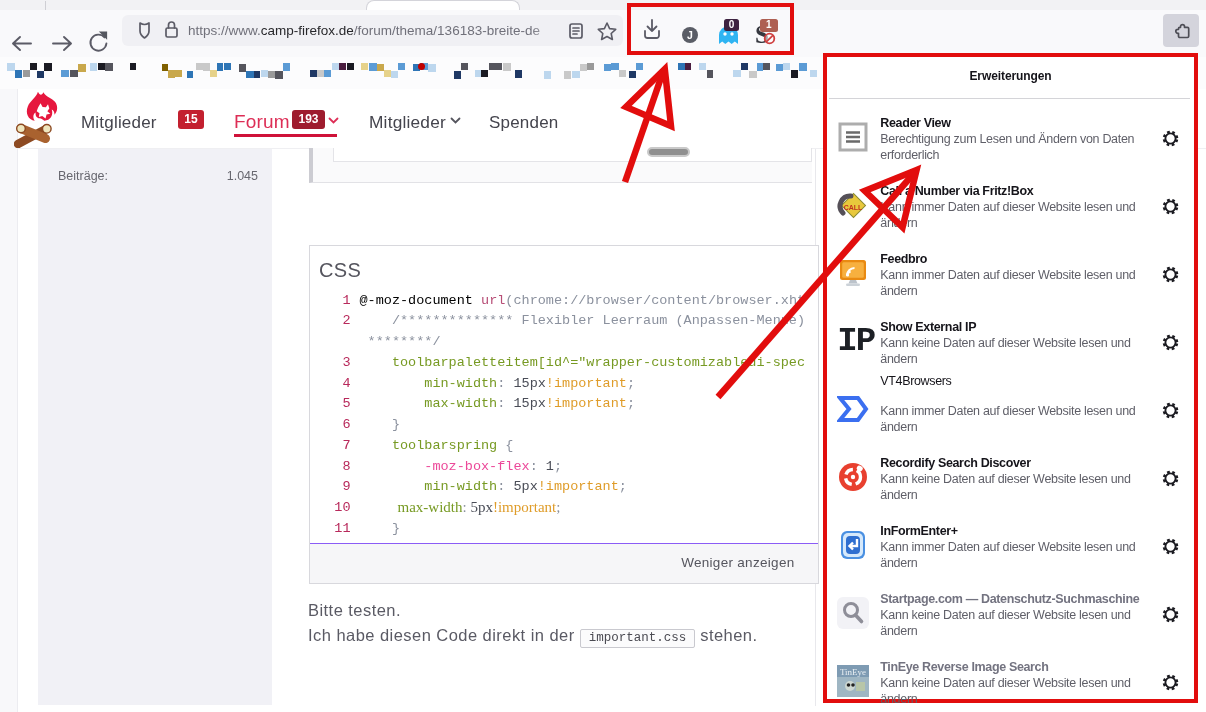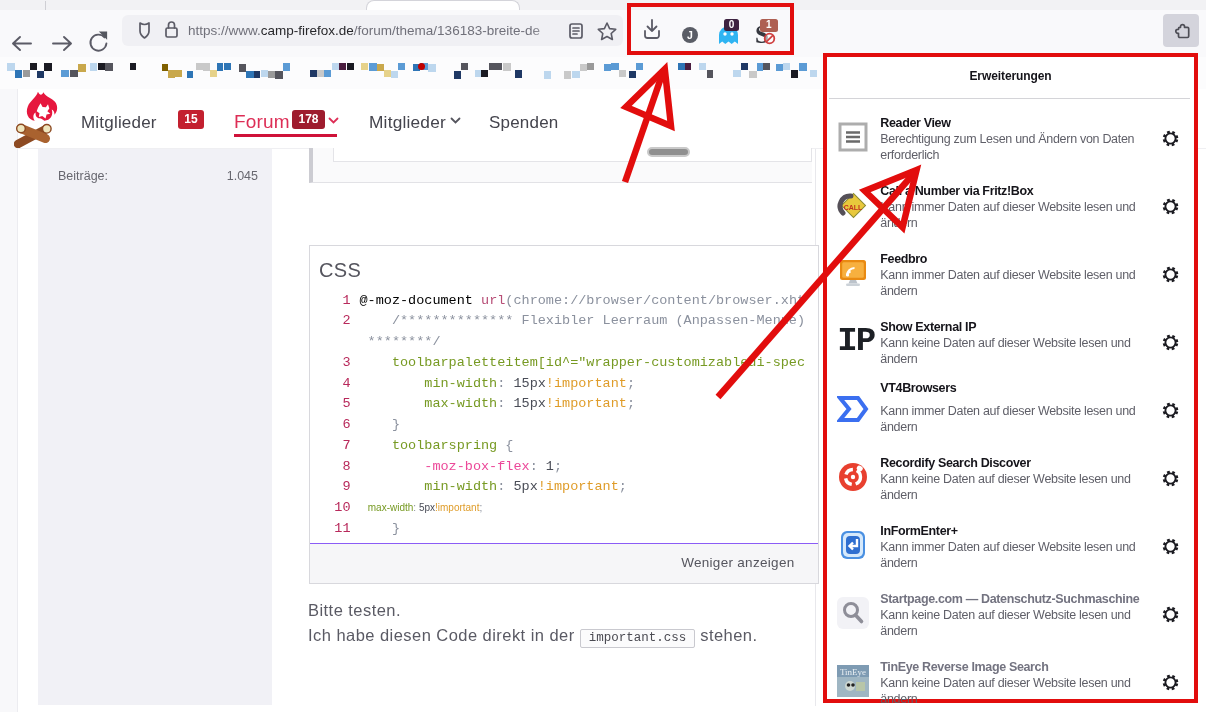--- a/index.html
+++ b/index.html
@@ -151,21 +151,21 @@
   <g stroke-linecap="round">
     <path d="M4 56 L32 41" stroke="#8d4a22" stroke-width="8.5"></path>
     <path d="M7 40.5 L31.5 50.5" stroke="#a9622f" stroke-width="9"></path>
     <circle cx="7" cy="40.5" r="4.3" fill="#efe6bd" stroke="#8d4a22" stroke-width="1.4"></circle>
     <circle cx="32.8" cy="40.8" r="4.3" fill="#efe6bd" stroke="#8d4a22" stroke-width="1.4"></circle>
   </g>
 </svg>
 <div class="abs" style="left:81px;top:112.5px;font-size:17px;color:#44444d;letter-spacing:.2px;">Mitglieder</div>
 <div class="abs" style="left:178px;top:110px;width:26px;height:19px;background:#c3202f;border-radius:3px;color:#fff;font-size:12px;font-weight:bold;text-align:center;line-height:19px;">15</div>
 <div class="abs" style="left:234px;top:110.5px;font-size:19px;color:#dd2e56;letter-spacing:.2px;">Forum</div>
-<div class="abs" style="left:292px;top:110px;width:33px;height:19px;background:#9e1c2e;border-radius:3px;color:#fff;font-size:12px;font-weight:bold;text-align:center;line-height:19px;">178</div>
+<div class="abs" style="left:292px;top:110px;width:33px;height:19px;background:#9e1c2e;border-radius:3px;color:#fff;font-size:12px;font-weight:bold;text-align:center;line-height:19px;">193</div>
 <svg class="abs" style="left:328px;top:117px;" width="11" height="8">
       <path d="M1.5 1.5 l4 4 4 -4" stroke="#dd2e56" stroke-width="1.8" fill="none" stroke-linecap="round"></path>
     </svg>
 <div class="abs" style="left:234px;top:133.5px;width:103px;height:3.5px;background:#cf1239;"></div>
 <div class="abs" style="left:369px;top:112px;font-size:17.3px;color:#44444d;letter-spacing:.2px;">Mitglieder</div>
 <svg class="abs" style="left:450px;top:117px;" width="11" height="8">
       <path d="M1.5 1.5 l4 4 4 -4" stroke="#55555e" stroke-width="1.8" fill="none" stroke-linecap="round"></path>
     </svg>
 <div class="abs" style="left:489px;top:112.5px;font-size:17px;color:#44444d;letter-spacing:.2px;">Spenden</div>
 
@@ -192,21 +192,21 @@
 <div style="position:absolute;left:50px;top:149.75px;font-family:'Liberation Mono',monospace;font-size:13.5px;line-height:17px;white-space:pre;">        <span style="color:#779a23">max-width</span><span style="color:#8b919e">:</span> <span style="color:#4a4d57">15px</span><span style="color:#df9c29">!important</span><span style="color:#8b919e">;</span></div>
 <div style="position:absolute;left:0;top:170.50px;width:41px;text-align:right;font-family:'Liberation Mono',monospace;font-size:13.5px;line-height:17px;color:#b8295b;">6</div>
 <div style="position:absolute;left:50px;top:170.50px;font-family:'Liberation Mono',monospace;font-size:13.5px;line-height:17px;white-space:pre;">    <span style="color:#8b919e">}</span></div>
 <div style="position:absolute;left:0;top:191.25px;width:41px;text-align:right;font-family:'Liberation Mono',monospace;font-size:13.5px;line-height:17px;color:#b8295b;">7</div>
 <div style="position:absolute;left:50px;top:191.25px;font-family:'Liberation Mono',monospace;font-size:13.5px;line-height:17px;white-space:pre;">    <span style="color:#779a23">toolbarspring</span> <span style="color:#8b919e">{</span></div>
 <div style="position:absolute;left:0;top:212.00px;width:41px;text-align:right;font-family:'Liberation Mono',monospace;font-size:13.5px;line-height:17px;color:#b8295b;">8</div>
 <div style="position:absolute;left:50px;top:212.00px;font-family:'Liberation Mono',monospace;font-size:13.5px;line-height:17px;white-space:pre;">        <span style="color:#ec4899">-moz-box-flex</span><span style="color:#8b919e">:</span> <span style="color:#4a4d57">1</span><span style="color:#8b919e">;</span></div>
 <div style="position:absolute;left:0;top:232.75px;width:41px;text-align:right;font-family:'Liberation Mono',monospace;font-size:13.5px;line-height:17px;color:#b8295b;">9</div>
 <div style="position:absolute;left:50px;top:232.75px;font-family:'Liberation Mono',monospace;font-size:13.5px;line-height:17px;white-space:pre;">        <span style="color:#779a23">min-width</span><span style="color:#8b919e">:</span> <span style="color:#4a4d57">5px</span><span style="color:#df9c29">!important</span><span style="color:#8b919e">;</span></div>
 <div style="position:absolute;left:0;top:253.50px;width:41px;text-align:right;font-family:'Liberation Mono',monospace;font-size:13.5px;line-height:17px;color:#b8295b;">10</div>
-<div style="position:absolute;left:36px;top:253.50px;font-family:Liberation Sans, sans-serif;font-size:10px;line-height:17px;white-space:pre;">        <span style="color:#779a23">max-width</span><span style="color:#8b919e">:</span> <span style="color:#4a4d57">5px</span><span style="color:#df9c29">!important</span><span style="color:#8b919e">;</span></div>
+<div style="position:absolute;left:58px;top:253.50px;font-family:Liberation Serif, serif;font-size:15px;line-height:17px;white-space:pre;">        <span style="color:#779a23">max-width</span><span style="color:#8b919e">:</span> <span style="color:#4a4d57">5px</span><span style="color:#df9c29">!important</span><span style="color:#8b919e">;</span></div>
 <div style="position:absolute;left:0;top:274.25px;width:41px;text-align:right;font-family:'Liberation Mono',monospace;font-size:13.5px;line-height:17px;color:#b8295b;">11</div>
 <div style="position:absolute;left:50px;top:274.25px;font-family:'Liberation Mono',monospace;font-size:13.5px;line-height:17px;white-space:pre;">    <span style="color:#8b919e">}</span></div>
 <div style="position:absolute;left:0;bottom:0;width:100%;height:40px;background:#f6f6f8;border-top:1px solid #8b5cf6;box-sizing:border-box;">
         <div style="position:absolute;right:23px;top:11px;font-size:13.5px;color:#55555e;letter-spacing:.3px;">Weniger anzeigen</div>
       </div>
 </div>
 
 <div class="abs" style="left:308px;top:601px;font-size:16.5px;color:#5a5a64;letter-spacing:.45px;">Bitte testen.</div>
 <div class="abs" style="left:308px;top:626px;font-size:16.5px;color:#5a5a64;letter-spacing:.45px;">Ich habe diesen Code direkt in der <span style="font-family:'Liberation Mono',monospace;font-size:12.5px;color:#4a4a52;border:1px solid #c9c9cf;background:#fbfbfc;border-radius:2px;padding:1px 8px 2px;letter-spacing:0;">important.css</span> stehen.</div>
 
@@ -256,21 +256,21 @@
 <div style="position:absolute;left:10.3px;top:265.3px;font-family:'Liberation Mono',monospace;font-weight:bold;font-size:34px;color:#1d2025;letter-spacing:-2px;">IP</div>
 <div style="position:absolute;left:53.3px;top:262.8px;font-size:12.5px;font-weight:bold;letter-spacing:-.35px;color:#15141a;white-space:nowrap;">Show External IP</div>
 <div style="position:absolute;left:53.3px;top:278.8px;font-size:12.5px;letter-spacing:-.3px;line-height:15.9px;color:#5f5f68;">Kann keine Daten auf dieser Website lesen und<br>ändern</div>
 <svg style="position:absolute;left:333.8px;top:276.3px;" width="19" height="19">
         <circle cx="9.5" cy="9.5" r="5.1" fill="none" stroke="#1b1b21" stroke-width="1.9"></circle>
         <circle cx="9.5" cy="9.5" r="6.5" fill="none" stroke="#1b1b21" stroke-width="2.6" stroke-dasharray="2.6 2.5" transform="rotate(9 9.5 9.5)"></circle>
       </svg>
 <svg style="position:absolute;left:10.3px;top:336.3px" width="32" height="32">
         <path d="M3 5 h18 l8 11 -8 11 h-18 l9 -11 z" fill="none" stroke="#3b6ff0" stroke-width="4" stroke-linejoin="miter"></path>
       </svg>
-<div style="position:absolute;left:53.3px;top:324px;font-size:12.5px;font-weight:bold;letter-spacing:-.35px;color:#15141a;white-space:nowrap;">VT4Browsers</div>
+<div style="position:absolute;left:53.3px;top:317px;font-size:12.5px;font-weight:normal;letter-spacing:-.35px;color:#15141a;white-space:nowrap;">VT4Browsers</div>
 <div style="position:absolute;left:53.3px;top:346.8px;font-size:12.5px;letter-spacing:-.3px;line-height:15.9px;color:#5f5f68;">Kann immer Daten auf dieser Website lesen und<br>ändern</div>
 <svg style="position:absolute;left:333.8px;top:344.3px;" width="19" height="19">
         <circle cx="9.5" cy="9.5" r="5.1" fill="none" stroke="#1b1b21" stroke-width="1.9"></circle>
         <circle cx="9.5" cy="9.5" r="6.5" fill="none" stroke="#1b1b21" stroke-width="2.6" stroke-dasharray="2.6 2.5" transform="rotate(9 9.5 9.5)"></circle>
       </svg>
 <svg style="position:absolute;left:10.3px;top:404.3px" width="32" height="32">
         <circle cx="16" cy="16" r="14" fill="#e8402f"></circle>
         <circle cx="16" cy="16" r="7.5" fill="none" stroke="#fff" stroke-width="3.4" stroke-dasharray="9 4"></circle>
         <circle cx="16" cy="16" r="2.2" fill="#fff"></circle>
         <rect x="20" y="5" width="6" height="5" rx="2" fill="#fff" transform="rotate(30 23 7)"></rect>

